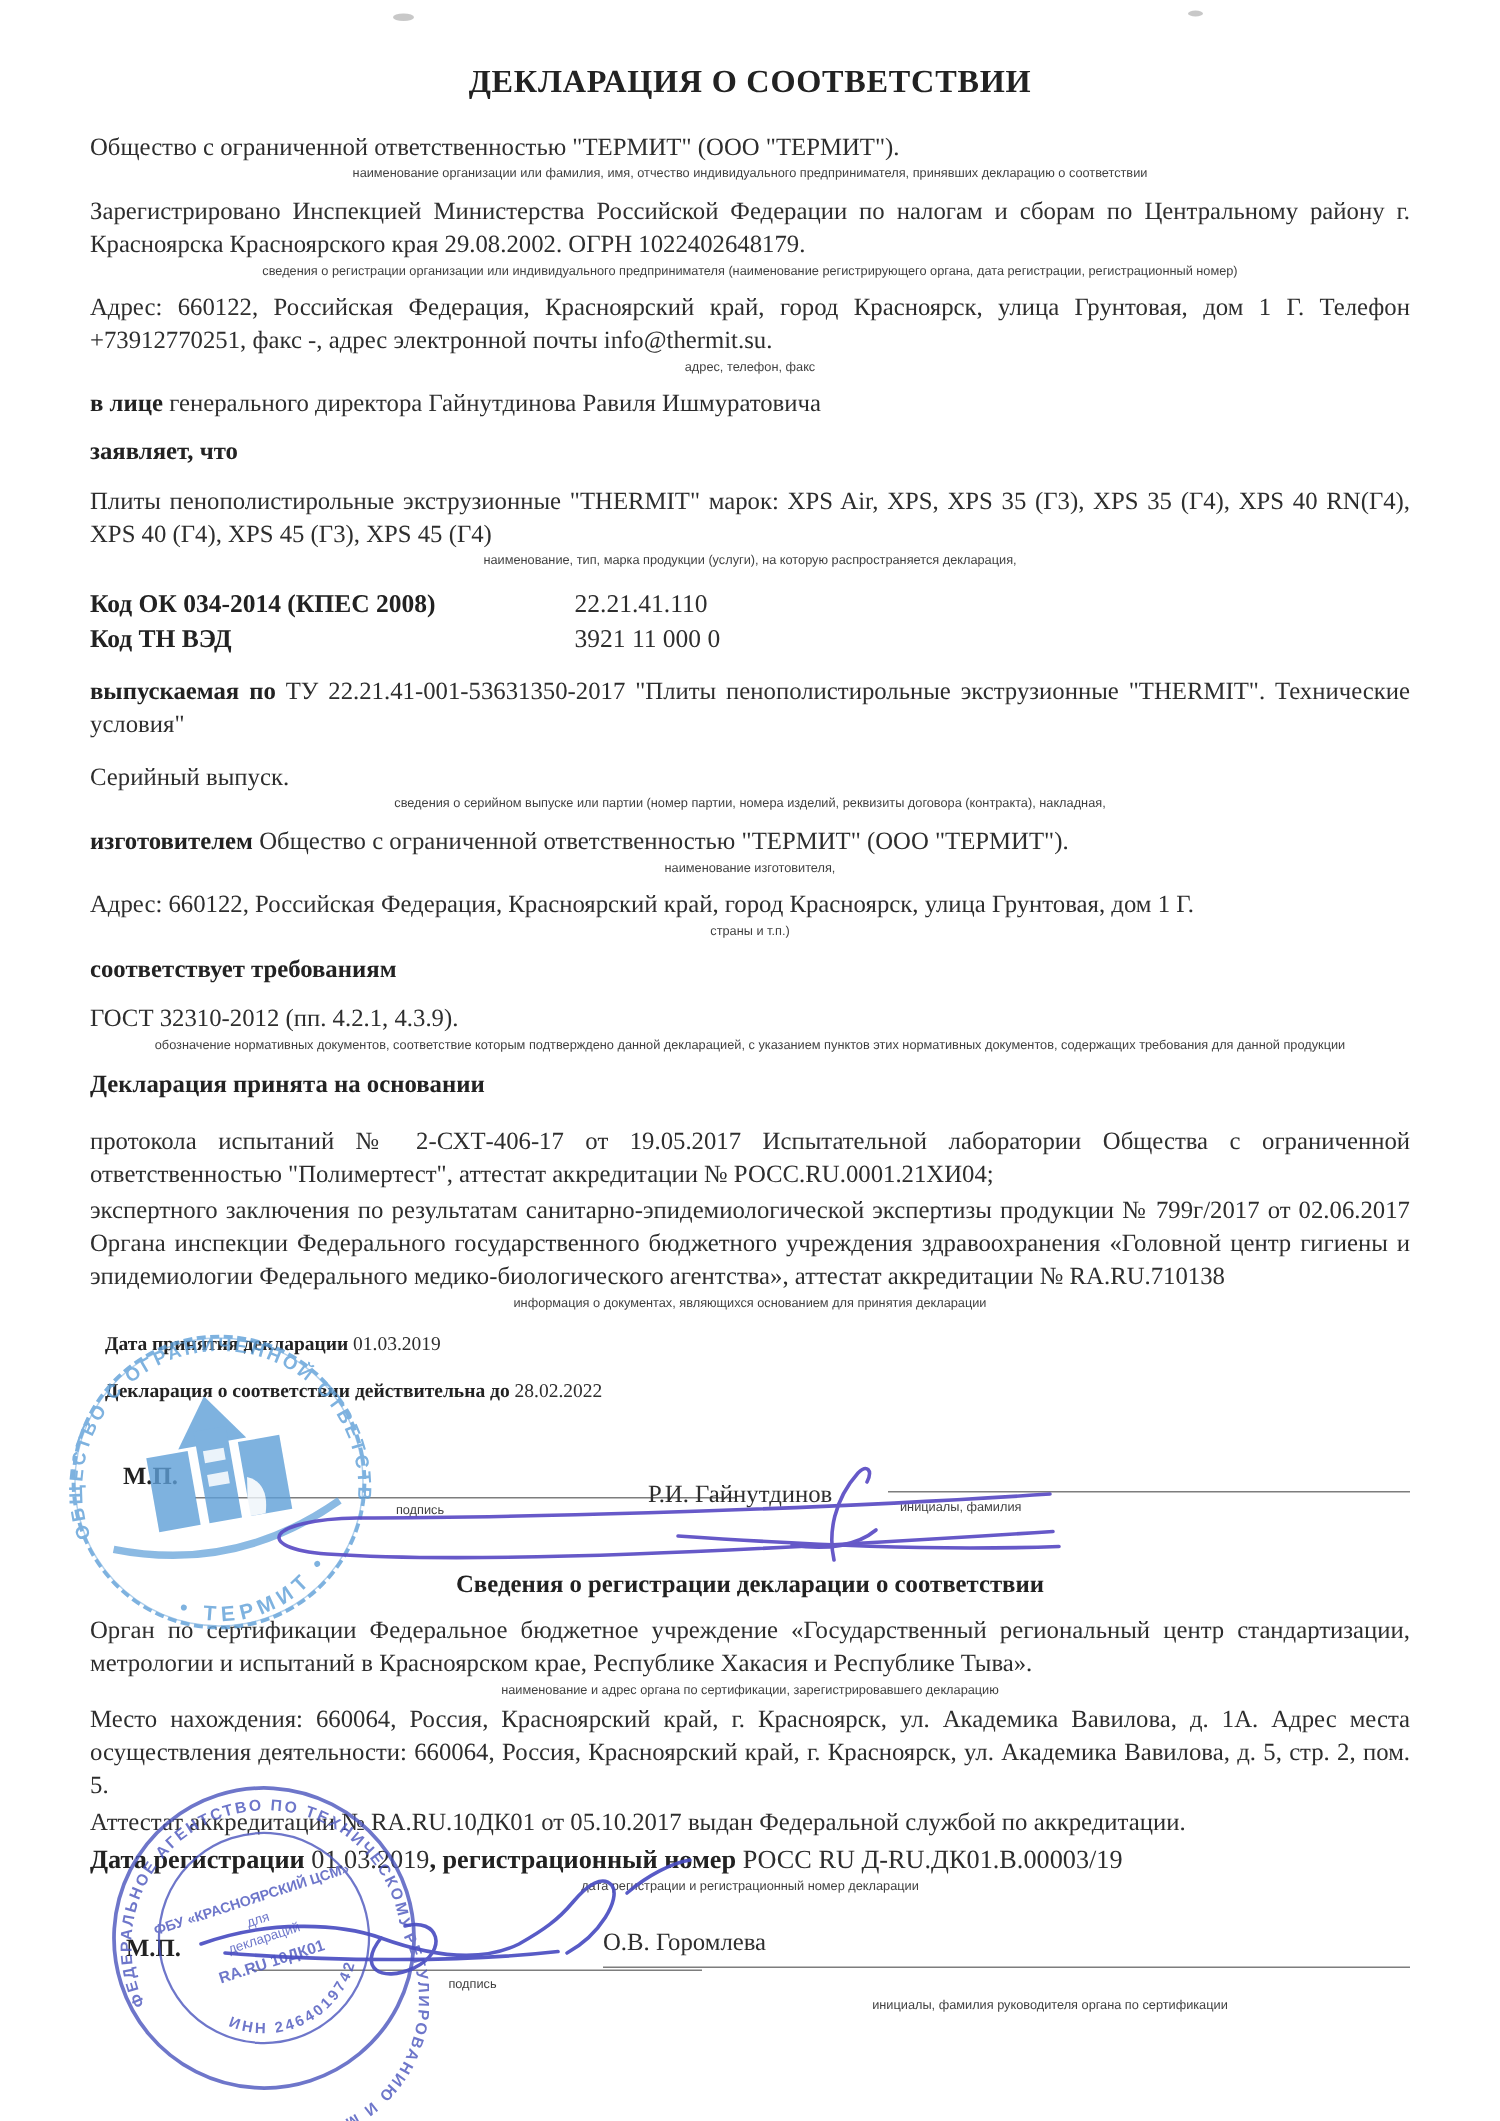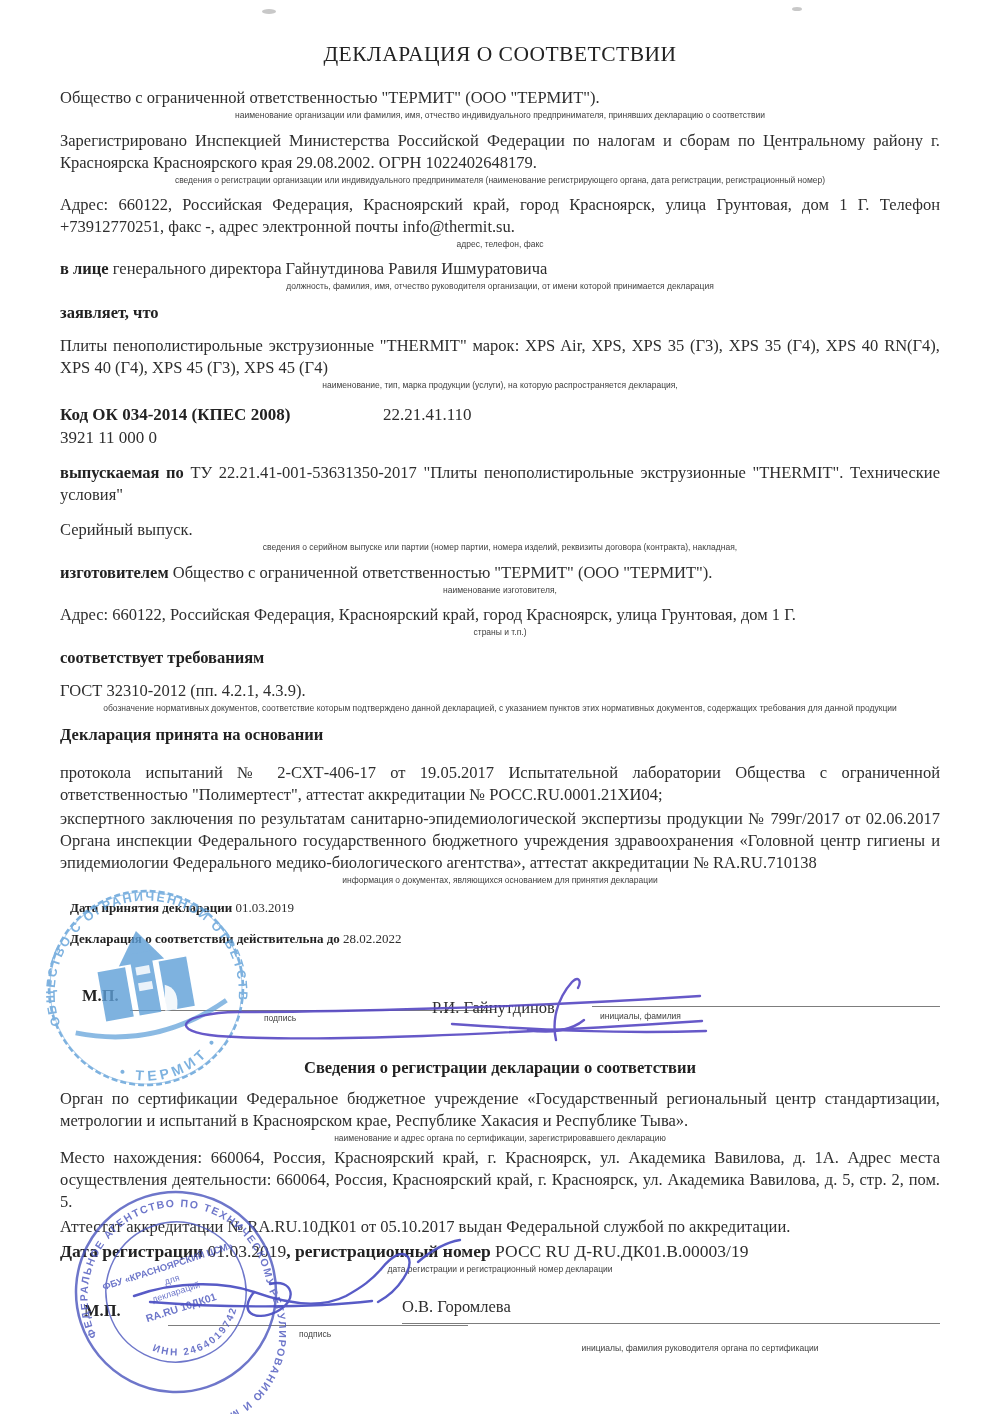--- a/index.html
+++ b/index.html
@@ -8,21 +8,21 @@
     width:1000px;height:1414px;
     margin:0 auto;
     background:#ffffff;
     font-family:"Liberation Serif","DejaVu Serif",serif;
     color:#2e2e2e;
     overflow:hidden;
     box-sizing:border-box;
     padding:42px 60px 0 60px;
   }
   .title{
-    text-align:center;font-weight:normal;font-size:21.5px;letter-spacing:.5px;
+    text-align:center;font-weight:bold;font-size:21.5px;letter-spacing:.5px;
     color:#222;margin:0 0 20px 0;
   }
   .para{font-size:16.5px;line-height:22px;text-align:justify;margin:7px 0 0 0;}
   .para.first{margin-top:0;}
   .cap{
     font-family:"Liberation Sans","DejaVu Sans",sans-serif;
     font-size:8.5px;line-height:11px;color:#3f3f3f;text-align:center;margin-top:1px;
   }
   b.lead{font-weight:bold;color:#222;}
   .bold-line{font-weight:bold;color:#222;}
@@ -62,33 +62,33 @@
   <div class="para first">Общество с ограниченной ответственностью "ТЕРМИТ" (ООО "ТЕРМИТ").</div>
   <div class="cap">наименование организации или фамилия, имя, отчество индивидуального предпринимателя, принявших декларацию о соответствии</div>
 
   <div class="para" style="margin-top:9px">Зарегистрировано Инспекцией Министерства Российской Федерации по налогам и сборам по Центральному району г. Красноярска Красноярского края 29.08.2002. ОГРН 1022402648179.</div>
   <div class="cap">сведения о регистрации организации или индивидуального предпринимателя (наименование регистрирующего органа, дата регистрации, регистрационный номер)</div>
 
   <div class="para" style="margin-top:8px">Адрес: 660122, Российская Федерация, Красноярский край, город Красноярск, улица Грунтовая, дом 1 Г. Телефон +73912770251, факс -, адрес электронной почты info@thermit.su.</div>
   <div class="cap">адрес, телефон, факс</div>
 
   <div class="para" style="margin-top:8px"><b class="lead">в лице</b><span> генерального директора Гайнутдинова Равиля Ишмуратовича</span></div>
-  <div class="cap">должность, фамилия, имя, отчество руководителя организации, от имени которой принимается декларация</div>
 
   <div class="para bold-line" style="margin-top:10px">заявляет, что</div>
 
   <div class="para" style="margin-top:11px">Плиты пенополистирольные экструзионные "THERMIT" марок: XPS Air, XPS, XPS 35 (Г3), XPS 35 (Г4), XPS 40 RN(Г4), XPS 40 (Г4), XPS 45 (Г3), XPS 45 (Г4)</div>
   <div class="cap">наименование, тип, марка продукции (услуги), на которую распространяется декларация,</div>
 
   <div class="codes">
     <div class="code-row">
       <span class="code-label">Код ОК 034-2014 (КПЕС 2008)</span>
       <span class="code-value">22.21.41.110</span>
     </div>
     <div class="code-row">
+      <span class="code-label">Код ТН ВЭД</span>
       <span class="code-value">3921 11 000 0</span>
     </div>
   </div>
 
   <div class="para" style="margin-top:13px"><b class="lead">выпускаемая по</b><span> ТУ 22.21.41-001-53631350-2017 "Плиты пенополистирольные экструзионные "THERMIT". Технические условия"</span></div>
 
   <div class="para" style="margin-top:13px">Серийный выпуск.</div>
   <div class="cap">сведения о серийном выпуске или партии (номер партии, номера изделий, реквизиты договора (контракта), накладная,</div>
 
   <div class="para" style="margin-top:9px"><b class="lead">изготовителем</b><span> Общество с ограниченной ответственностью "ТЕРМИТ" (ООО "ТЕРМИТ").</span></div>

